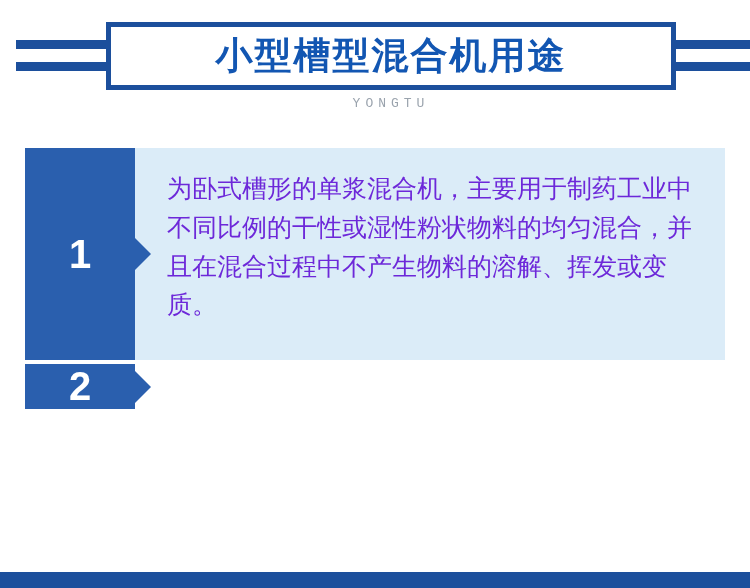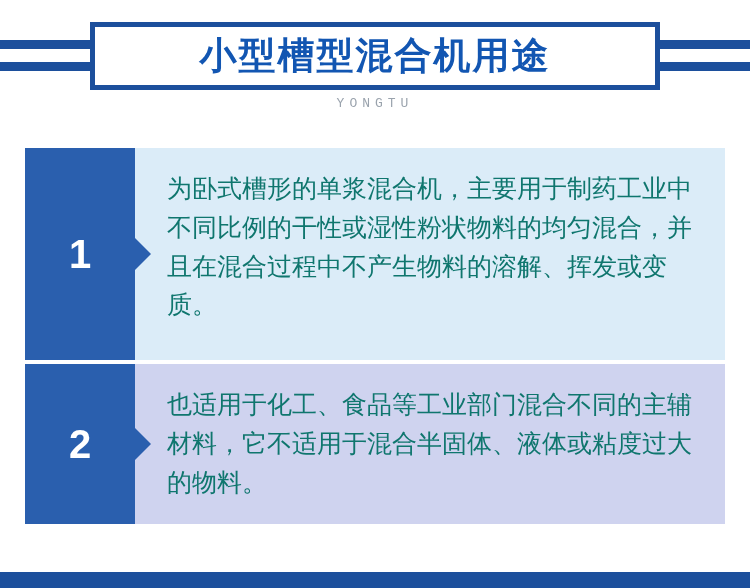--- a/index.html
+++ b/index.html
@@ -12,20 +12,21 @@
     background: #ffffff;
     font-family: "Liberation Sans", sans-serif;
     overflow: hidden;
   }
 
   .page {
     position: relative;
     width: 740px;
     height: 588px;
     box-sizing: border-box;
+    padding-left: 16px;
   }
 
   
   .header {
     position: relative;
     height: 130px;
     width: 750px;
   }
 
   
@@ -116,21 +117,21 @@
     border-bottom: 16px solid transparent;
     border-left: 16px solid #2a5fae;
     z-index: 3;
   }
 
   .text-cell {
     flex: 1 1 auto;
     padding: 22px 26px 22px 32px;
     font-size: 25px;
     line-height: 1.55;
-    color: #0f766e;
+    color: #6d28d9;
     font-family: "DejaVu Sans", "Liberation Sans", sans-serif;
     box-sizing: border-box;
   }
 
   .row-1 .text-cell { background: #dbecf8; min-height: 212px; }
   .row-2 .text-cell { background: #cfd3ef; min-height: 160px; }
   .row-1 .num-cell { background: #2a5fae; }
   .row-2 .num-cell { background: #2a5fae; }
   .row-1 .num-cell::after { border-left-color: #2a5fae; }
   .row-2 .num-cell::after { border-left-color: #2a5fae; }
@@ -163,20 +164,19 @@
 
   <div class="content">
 
     <div class="row row-1">
       <div class="num-cell">1</div>
       <div class="text-cell">为卧式槽形的单浆混合机，主要用于制药工业中不同比例的干性或湿性粉状物料的均匀混合，并且在混合过程中不产生物料的溶解、挥发或变质。</div>
     </div>
 
     <div class="row row-2">
       <div class="num-cell">2</div>
-      <div class="text-cell">也适用于化工、食品等工业部门混合不同的主辅材料，它不适用于混合半固体、液体或粘度过大的物料。</div>
     </div>
 
   </div>
 
   <div class="footer-bar"></div>
 
 </div>
 
 </body></html>

